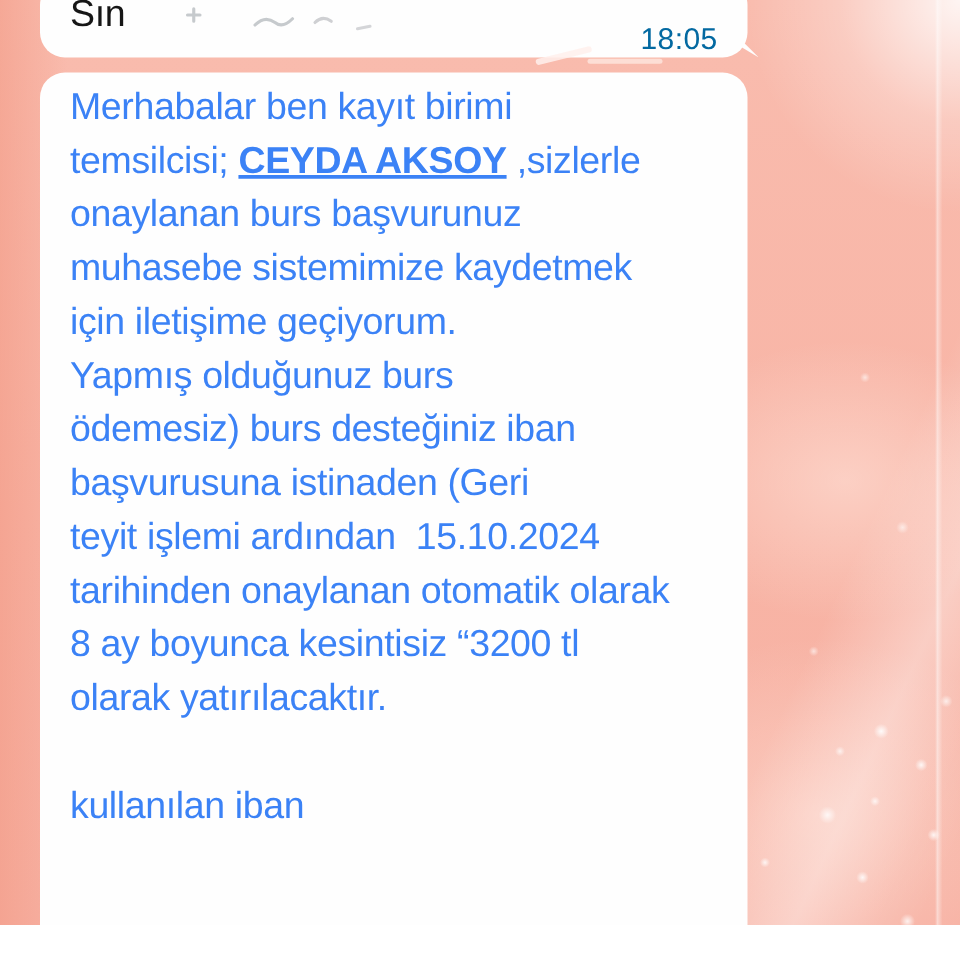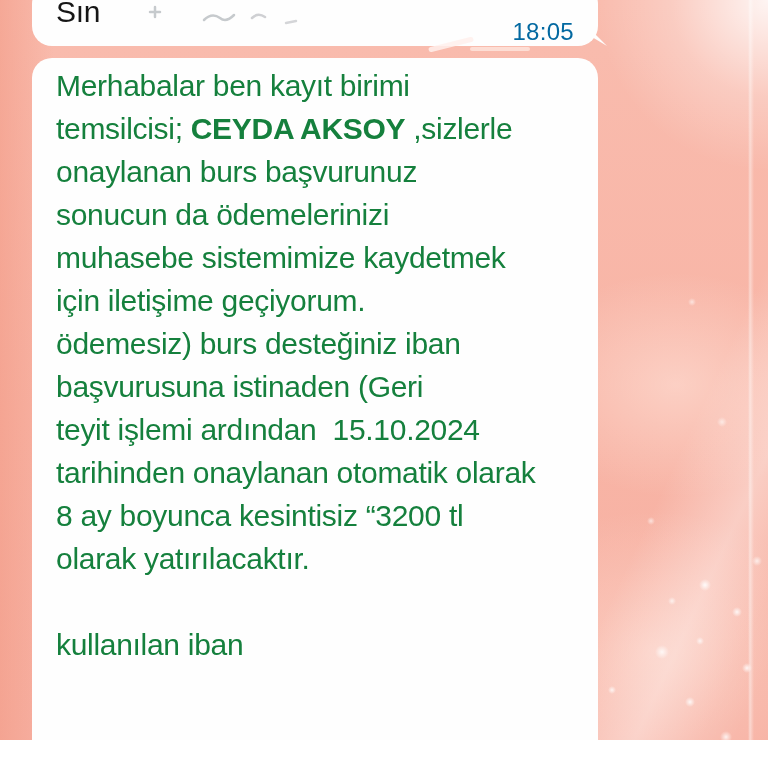--- a/index.html
+++ b/index.html
@@ -55,23 +55,23 @@
   }
   .scribble-svg{position:absolute;left:112px;top:14px;opacity:.55;}
   .timestamp{
     position:absolute;right:24px;top:34px;
     font-size:24px;color:#0369a1;letter-spacing:.3px;
   }
 
   .bubble-main{ top:58px;height:740px;padding:6px 24px;overflow:hidden; }
   .msg-line{
     height:43px;line-height:43px;white-space:pre;
-    font-size:30px;color:#15803d;letter-spacing:-.3px;
+    font-size:30px;color:#3b82f6;letter-spacing:-.3px;
   }
-  .msg-line .bold{font-weight:700;}
+  .msg-line .bold{font-weight:700;text-decoration:underline;}
   .msg-line .underline{
     text-decoration-color:#9b9b9b;
     text-decoration-thickness:2px;
     text-underline-offset:5px;
   }
 
   
   .gap-mark{
     position:absolute;left:428px;top:42px;width:46px;height:5px;
     background:rgba(255,240,236,.85);border-radius:3px;
@@ -100,23 +100,23 @@
   </div>
 
   <div class="gap-mark"></div>
   <div class="gap-mark2"></div>
 
   <div class="bubble bubble-main">
     <div>
         <div class="msg-line"><span>Merhabalar ben kayıt birimi</span></div>
         <div class="msg-line"><span>temsilcisi; </span><span class="bold">CEYDA AKSOY</span><span> ,sizlerle</span></div>
         <div class="msg-line"><span>onaylanan burs başvurunuz</span></div>
-        <div class="msg-line"><span>sonucun da ödemelerinizi</span></div>
         <div class="msg-line"><span>muhasebe sistemimize kaydetmek</span></div>
         <div class="msg-line"><span>için iletişime geçiyorum.</span></div>
+        <div class="msg-line"><span>Yapmış olduğunuz burs</span></div>
         <div class="msg-line"><span>ödemesiz) burs desteğiniz iban</span></div>
         <div class="msg-line"><span>başvurusuna istinaden (Geri</span></div>
         <div class="msg-line"><span>teyit işlemi ardından  </span><span class="underline">15.10.2024</span></div>
         <div class="msg-line"><span>tarihinden onaylanan otomatik olarak</span></div>
         <div class="msg-line"><span>8 ay boyunca kesintisiz “3200 tl</span></div>
         <div class="msg-line"><span>olarak yatırılacaktır.</span></div>
         <div class="msg-line"></div>
         <div class="msg-line"><span>kullanılan iban</span></div>
       </div>
   </div>

